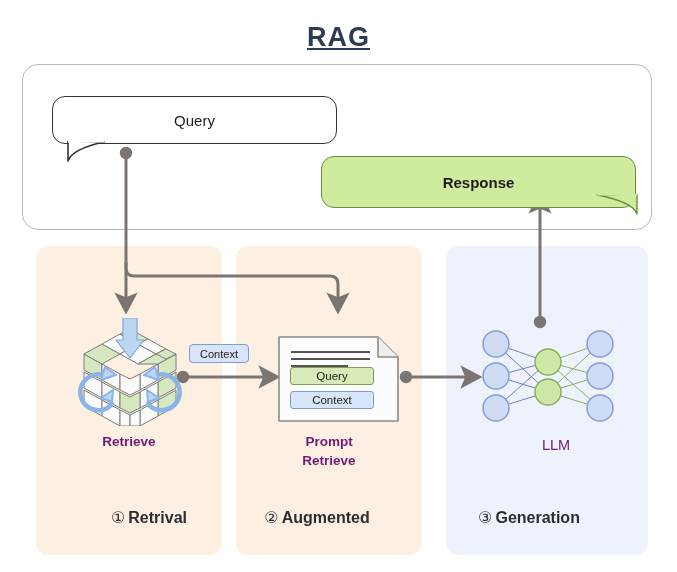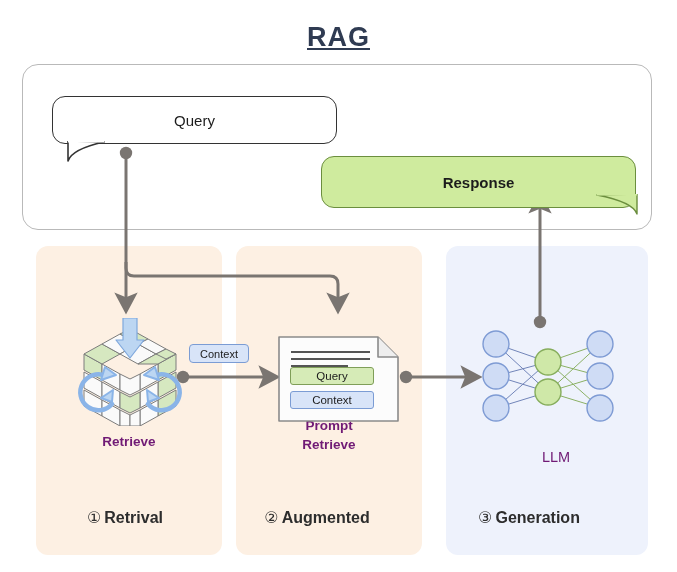--- a/index.html
+++ b/index.html
@@ -125,36 +125,36 @@
   
   .node-caption {
     position: absolute;
     text-align: center;
     font-size: 13.5px;
     font-weight: bold;
     color: #701a75;
     line-height: 19px;
   }
   #caption-kb   { left: 36px;  top: 432px; width: 186px; }
-  #caption-tmpl { left: 236px; top: 416px; width: 186px; }
-  #caption-llm  { left: 446px; top: 448px; width: 220px; font-weight: normal; font-size: 14.5px; }
+  #caption-tmpl { left: 236px; top: 432px; width: 186px; }
+  #caption-llm  { left: 446px; top: 436px; width: 220px; font-weight: normal; font-size: 14.5px; }
 
   
   .stage-label {
     position: absolute;
     text-align: center;
     font-size: 16px;
     font-weight: bold;
     color: #2d2d2d;
   }
   .stage-label .num {
     font-weight: normal;
     margin-right: 3px;
   }
-  #label-1 { left: 36px;  top: 508px; width: 178px; }
+  #label-1 { left: 36px;  top: 508px; width: 178px; padding-left: 24px; }
   #label-2 { left: 224px; top: 508px; width: 186px; }
   #label-3 { left: 446px; top: 508px; width: 166px; }
 
   
   #context-badge {
     position: absolute;
     left: 189px;
     top: 344px;
     width: 60px;
     height: 19px;

